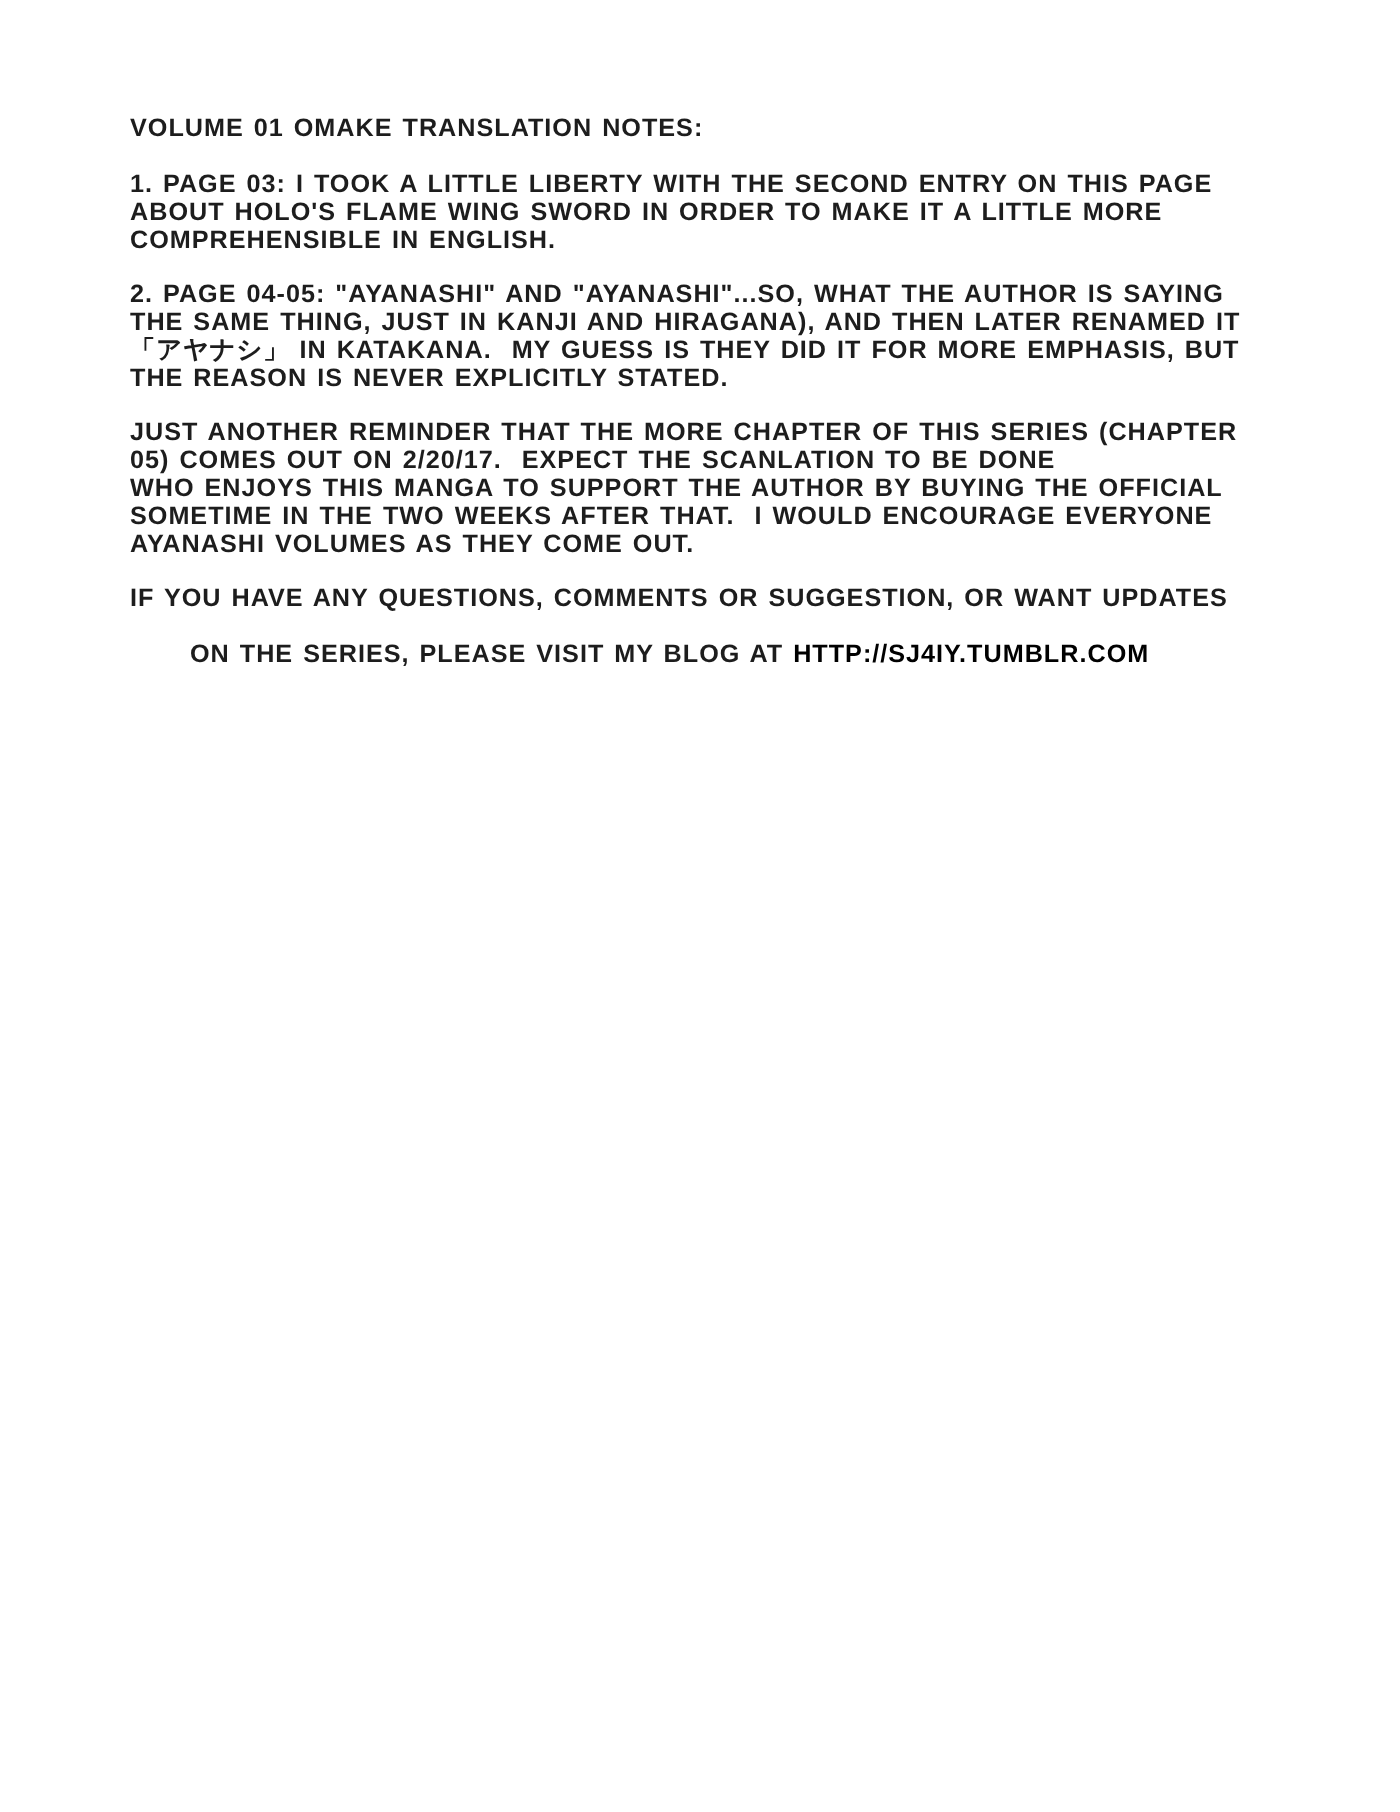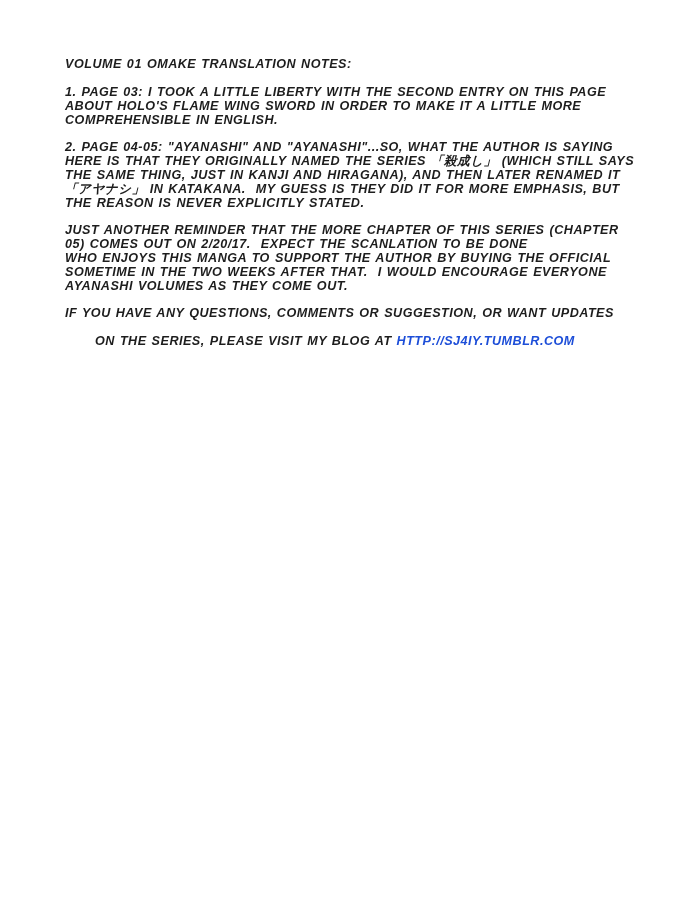--- a/index.html
+++ b/index.html
@@ -17,57 +17,55 @@
     width: 668px;
     height: 906px;
     padding: 57px 45px 10px 65px;
     background: #ffffff;
     font-family: "Liberation Sans", "DejaVu Sans", sans-serif;
     font-weight: 700;
     font-size: 12.6px;
     color: #1d1d1d;
     letter-spacing: 0.5px;
     word-spacing: 1px;
-    font-style: italic;
   }
   .title {
     line-height: 14px;
     white-space: pre;
     margin: 0 0 14px 0;
     font-size: 12.6px;
   }
   .section {
     margin: 0 0 13px 0;
   }
   .line {
     line-height: 14px;
     white-space: pre;
   }
   .link {
-    color: #1d4ed8;
+    color: #000000;
     text-decoration: none;
     cursor: pointer;
   }
 </style>
 </head>
 <body>
 
 <div class="page">
 
   <div class="title">VOLUME 01 OMAKE TRANSLATION NOTES:</div>
 
   <div class="section">
     <div class="line">1. PAGE 03: I TOOK A LITTLE LIBERTY WITH THE SECOND ENTRY ON THIS PAGE</div>
     <div class="line">ABOUT HOLO'S FLAME WING SWORD IN ORDER TO MAKE IT A LITTLE MORE</div>
     <div class="line">COMPREHENSIBLE IN ENGLISH.</div>
   </div>
 
   <div class="section">
     <div class="line">2. PAGE 04-05: "AYANASHI" AND "AYANASHI"...SO, WHAT THE AUTHOR IS SAYING</div>
-    <div class="line">HERE IS THAT THEY ORIGINALLY NAMED THE SERIES 「殺成し」 (WHICH STILL SAYS</div>
     <div class="line">THE SAME THING, JUST IN KANJI AND HIRAGANA), AND THEN LATER RENAMED IT</div>
     <div class="line">「アヤナシ」 IN KATAKANA.  MY GUESS IS THEY DID IT FOR MORE EMPHASIS, BUT</div>
     <div class="line">THE REASON IS NEVER EXPLICITLY STATED.</div>
   </div>
 
   <div class="section">
     <div class="line">JUST ANOTHER REMINDER THAT THE MORE CHAPTER OF THIS SERIES (CHAPTER</div>
     <div class="line">05) COMES OUT ON 2/20/17.  EXPECT THE SCANLATION TO BE DONE</div>
     <div class="line">WHO ENJOYS THIS MANGA TO SUPPORT THE AUTHOR BY BUYING THE OFFICIAL</div>
     <div class="line">SOMETIME IN THE TWO WEEKS AFTER THAT.  I WOULD ENCOURAGE EVERYONE</div>

